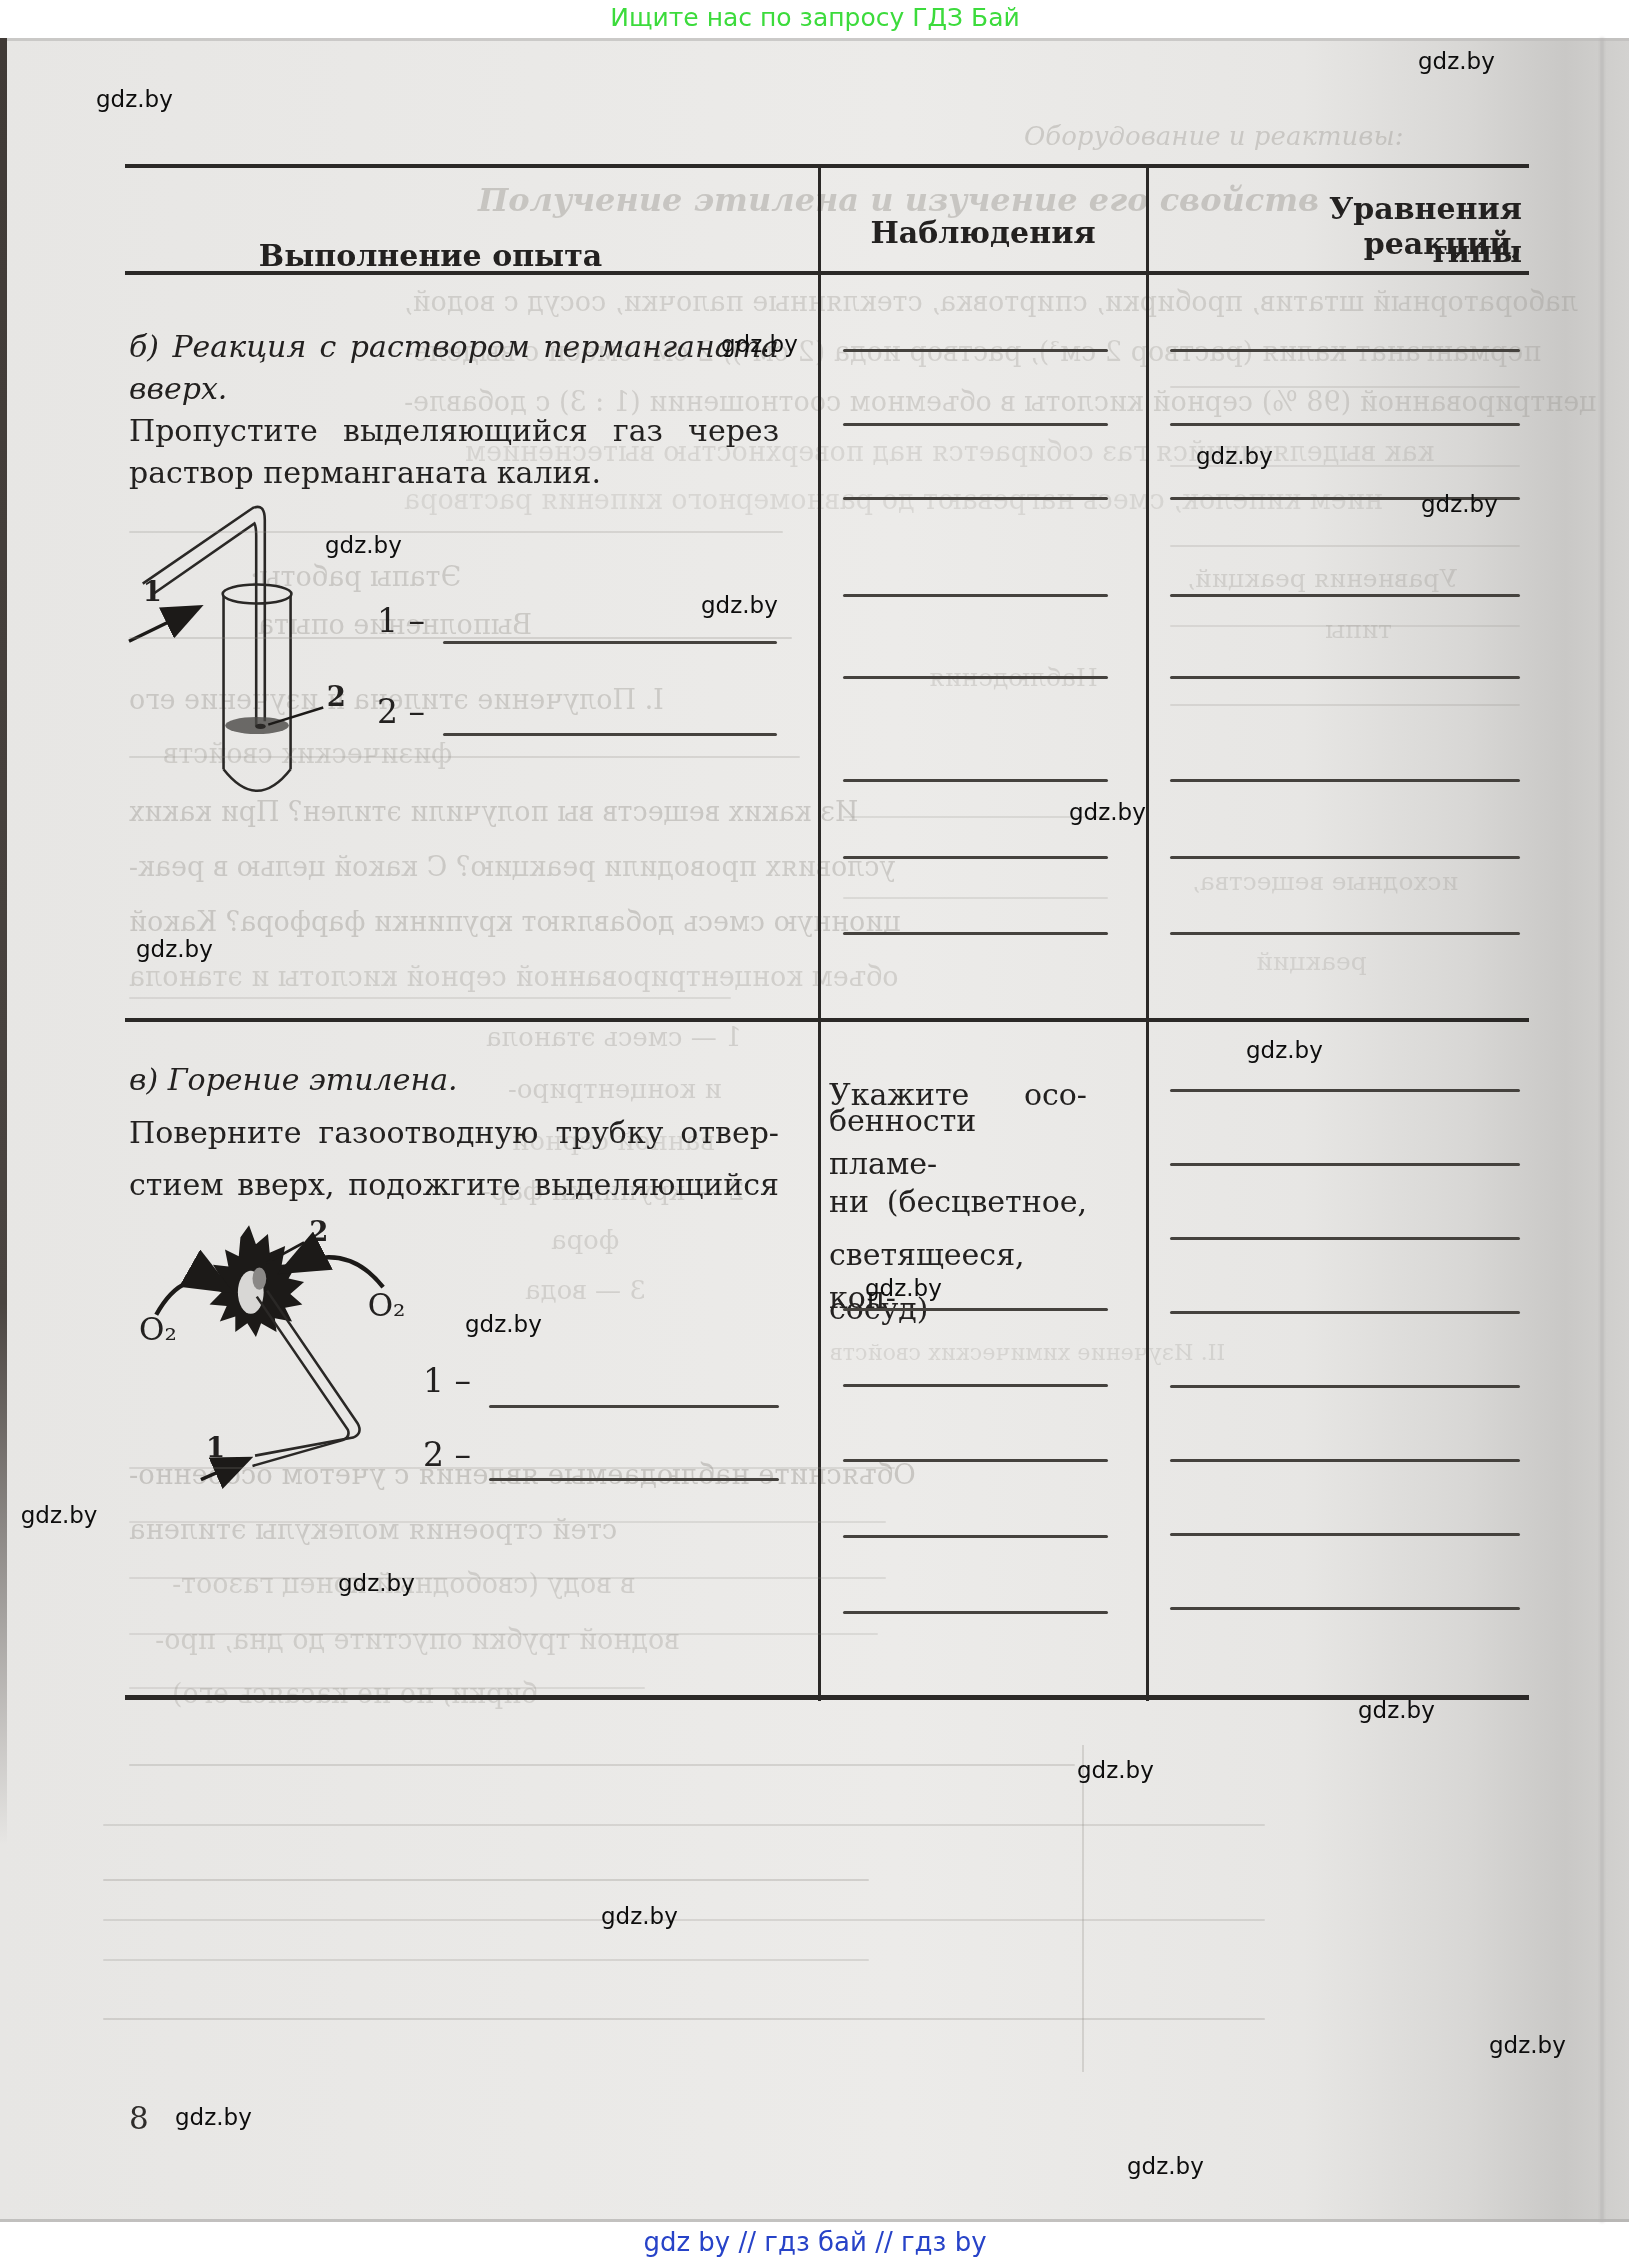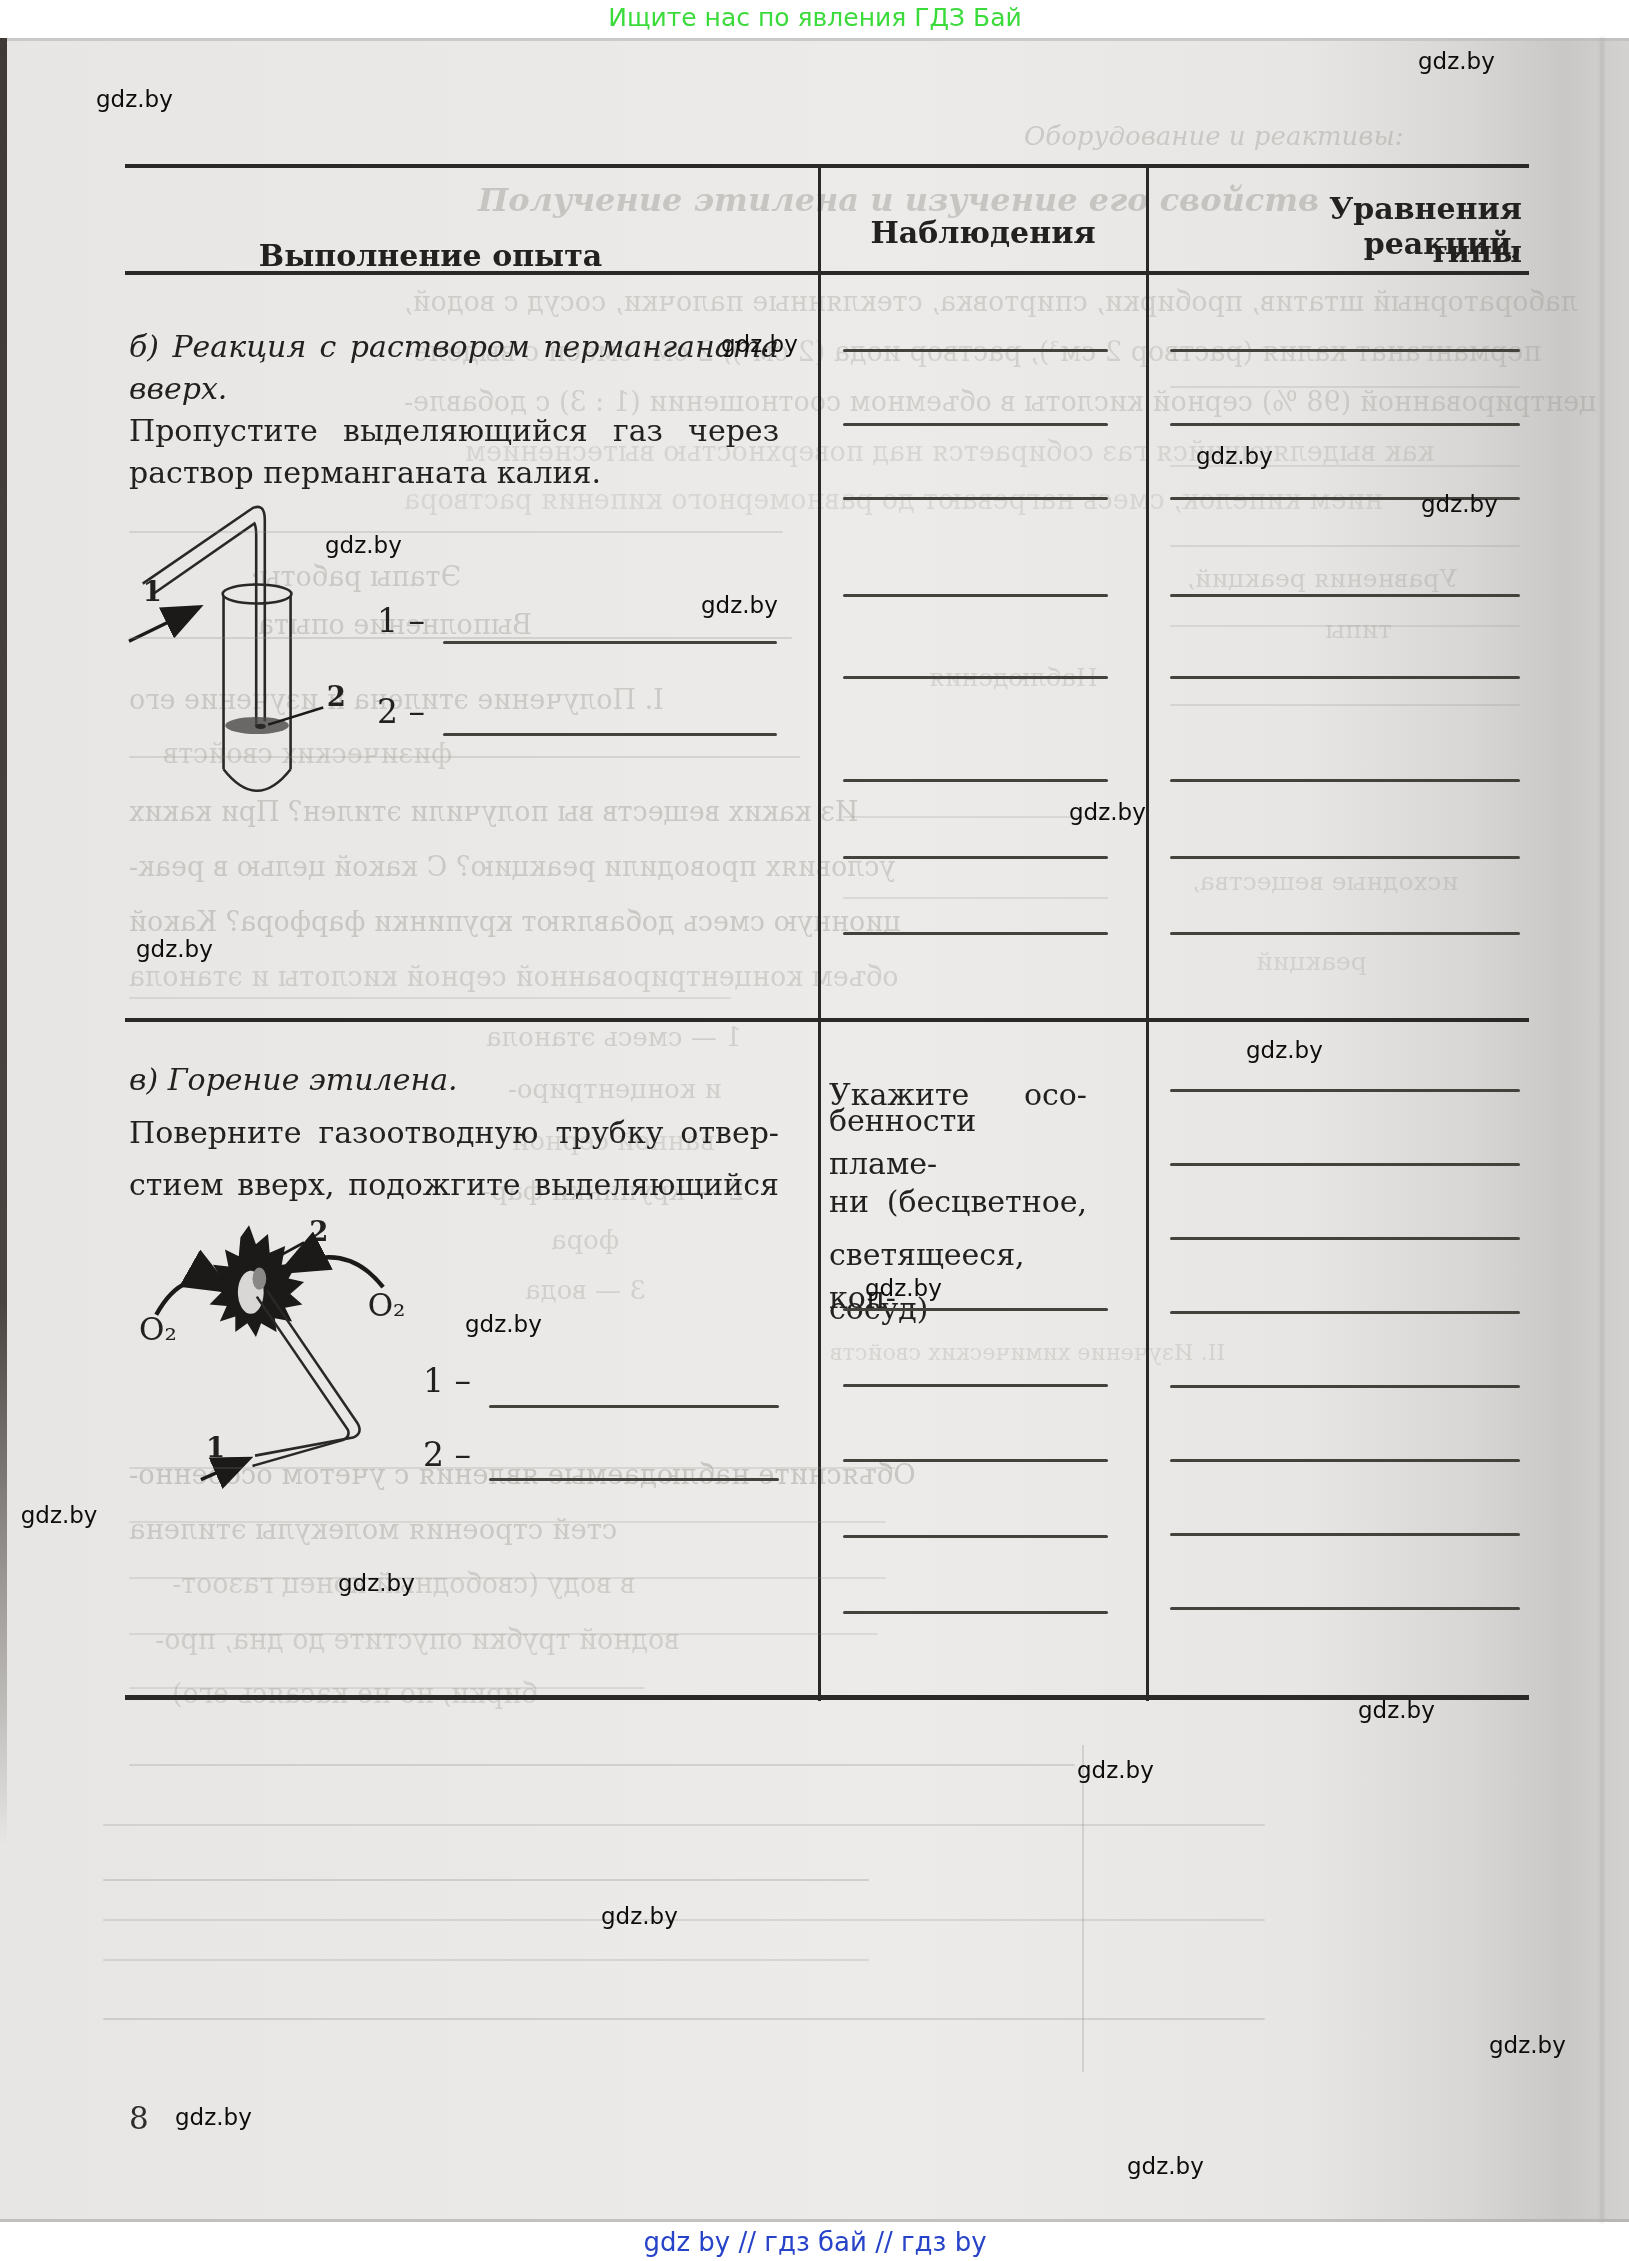--- a/index.html
+++ b/index.html
@@ -30,21 +30,21 @@
   .bleed-vline{position:absolute;left:1082px;top:1707px;width:1.7px;height:327px;background:#9b9791;opacity:.3;}
   .wm{position:absolute;font-family:"DejaVu Sans",sans-serif;font-size:23px;color:#0d0d0d;white-space:nowrap;}
   .pagenum{position:absolute;left:129px;top:2062px;font-size:31px;color:#2e2c2a;}
   svg text{font-family:"DejaVu Serif",serif;fill:#232120;}
 </style>
 </head>
 <body>
 
 <div class="stage">
 
-  <div class="promo-top">Ищите нас по явления ГДЗ Бай</div>
+  <div class="promo-top">Ищите нас по запросу ГДЗ Бай</div>
 
   <div class="scan">
     <div class="scan-topedge"></div>
     <div class="scan-botedge"></div>
     <div class="left-strip"></div>
     <div class="crease"></div>
 
     <div id="bleed-layer">
         <div class="bleed-text" style="left: 1024px; top: 83px; opacity: 0.3; font-size: 26px; font-style: italic;">Оборудование и реактивы:</div>
         <div class="bleed-text" style="left: 478px; top: 143px; opacity: 0.34; font-size: 32px; font-style: italic; font-weight: bold;">Получение этилена и изучение его свойств</div>

